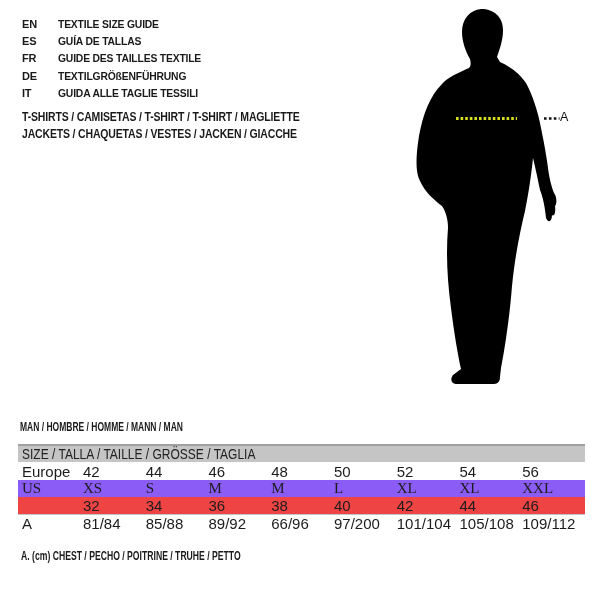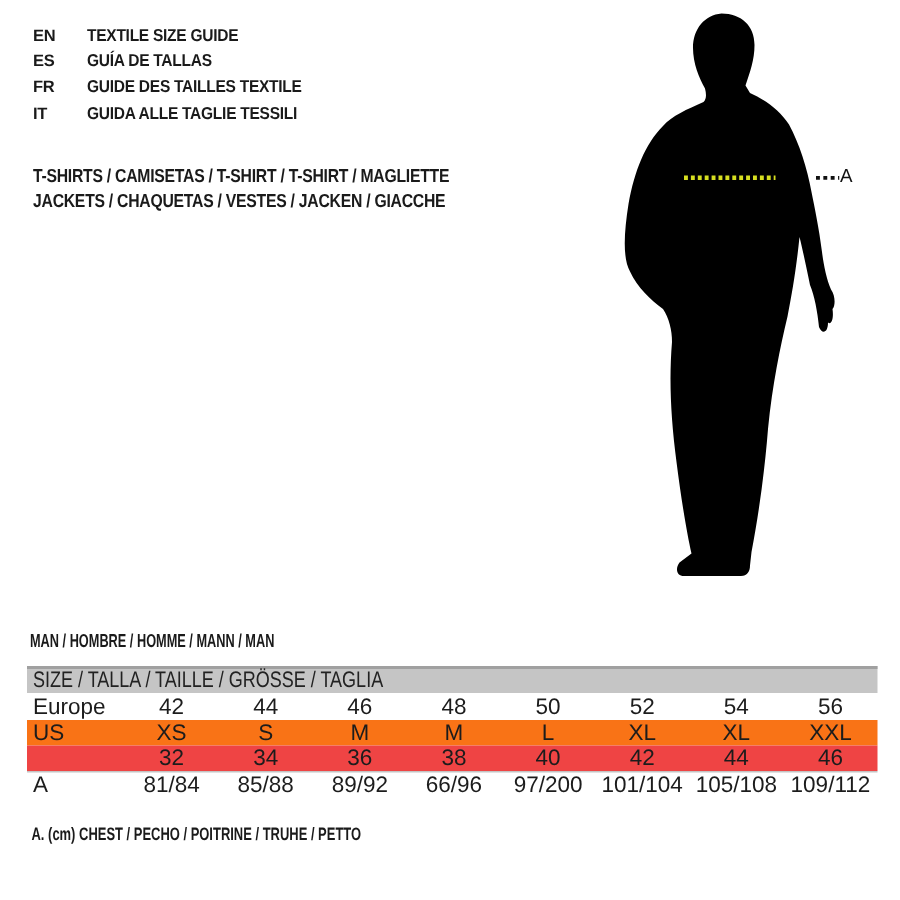--- a/index.html
+++ b/index.html
@@ -52,25 +52,25 @@
   .thead {
     background:#c5c5c5; border-top:2px solid #a0a0a0;
     height:18px; line-height:15px; padding-left:4px;
   }
   .thead-text {
     display:inline-block; white-space:nowrap;
     transform:scaleX(0.8); transform-origin:0 50%; color:#222;
   }
   .trow { display:flex; align-items:center; }
   .trow-europe { height:18px; }
-  .trow-us     { height:17px; background:#f97316; }
+  .trow-us     { height:17px; background:#8b5cf6;font-family:Liberation Serif, serif; }
   .trow-num    { height:17px; background:#ef4444; }
   .trow-a      { height:18px; border-top:1px solid #c4c4c4; }
   .tlabel { width:65px; padding-left:4px; }
-  .tcell  { width:62.75px; text-align:center; }
+  .tcell  { width:62.75px; }
 
   
   .footnote {
     position:absolute; left:21px; top:549px;
     font-size:12px; font-weight:700; white-space:nowrap;
     transform:scaleX(0.72); transform-origin:0 50%;
   }
 </style>
 </head>
 <body>
@@ -80,20 +80,24 @@
     <span class="lang-code">EN</span>
     <span class="lang-label">TEXTILE SIZE GUIDE</span>
   </div>
   <div class="lang-row">
     <span class="lang-code">ES</span>
     <span class="lang-label">GUÍA DE TALLAS</span>
   </div>
   <div class="lang-row">
     <span class="lang-code">FR</span>
     <span class="lang-label">GUIDE DES TAILLES TEXTILE</span>
+  </div>
+  <div class="lang-row">
+    <span class="lang-code">DE</span>
+    <span class="lang-label">TEXTILGRÖßENFÜHRUNG</span>
   </div>
   <div class="lang-row">
     <span class="lang-code">IT</span>
     <span class="lang-label">GUIDA ALLE TAGLIE TESSILI</span>
   </div>
 </div>
 
 <div class="cat-block">
   <div class="cat-line">T-SHIRTS / CAMISETAS / T-SHIRT / T-SHIRT / MAGLIETTE</div>
   <div class="cat-line">JACKETS / CHAQUETAS / VESTES / JACKEN / GIACCHE</div>

